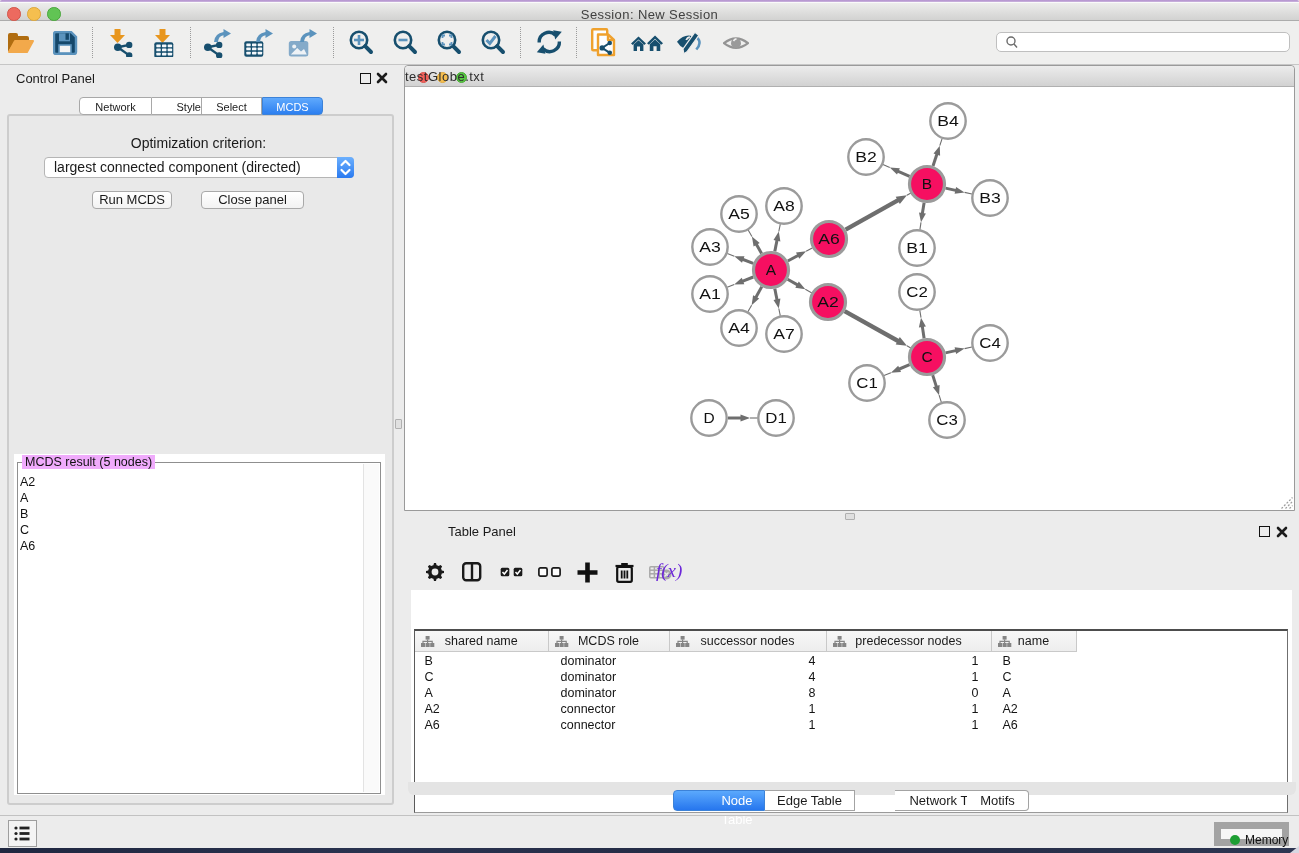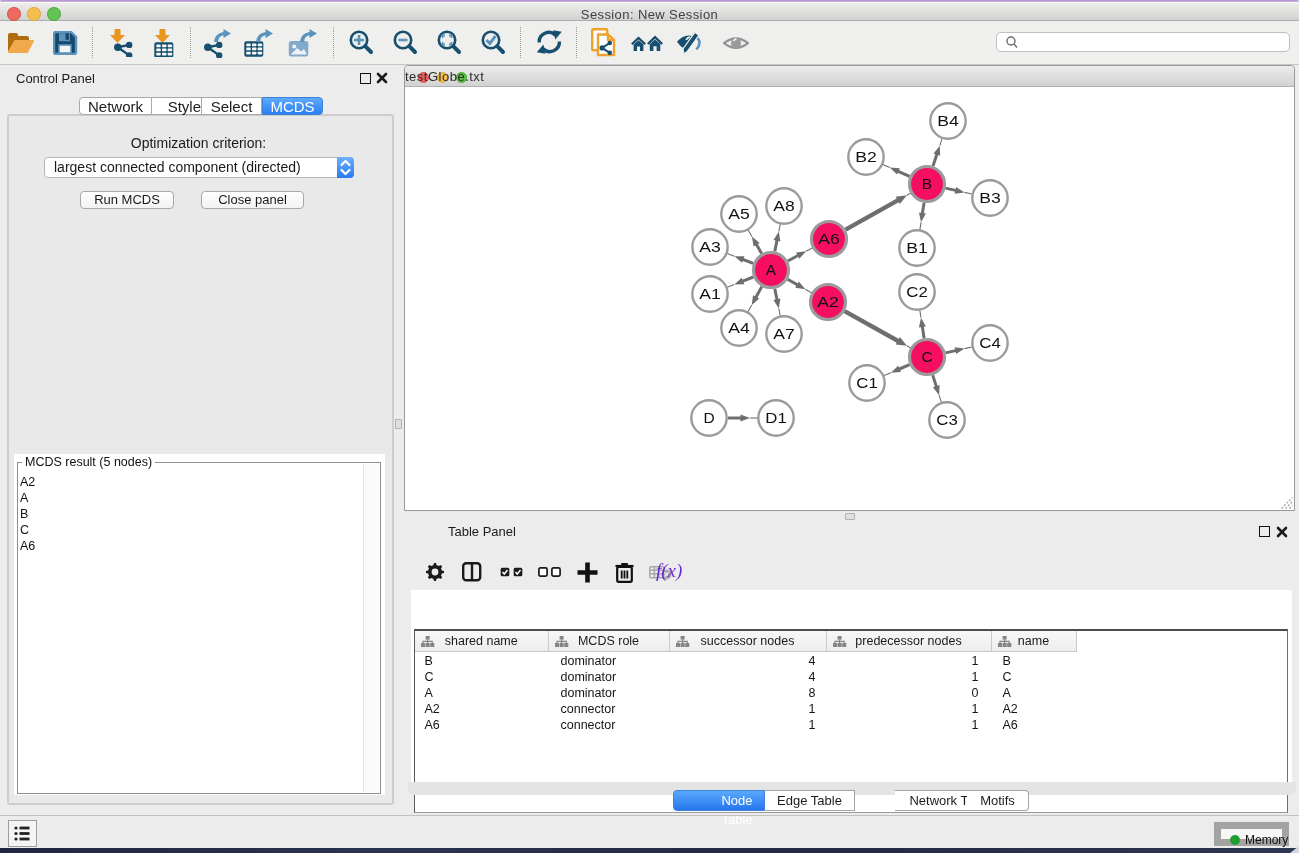--- a/index.html
+++ b/index.html
@@ -11,31 +11,31 @@
 .tl{position:absolute;top:4px;width:11.5px;height:11.5px;border-radius:50%;}
 #title{left:0;top:4px;width:1299px;text-align:center;font-size:13px;color:#404040;letter-spacing:0.4px;}
 
 #toolbar{left:0;top:21px;width:1299px;height:43px;background:#efefee;border-bottom:1px solid #c6c6c6;}
 .tsep{position:absolute;top:6px;height:31px;width:0;border-left:1px dotted #9b9b9b;}
 #search{position:absolute;left:996px;top:11px;width:292px;height:18px;background:#fff;border:1px solid #bfbfbf;border-radius:5px;}
 
 #cp-title{left:16px;top:71px;font-size:13px;color:#1b1b1b;}
 .winbtn-sq{width:9px;height:9px;border:1.6px solid #111;}
 #cp-box{left:7px;top:114px;width:383px;height:687px;background:#e9e9e9;border:2px solid #cdcdcd;border-radius:3px;}
-.tab{position:absolute;top:97px;height:18px;background:#fff;border:1px solid #a8a8a8;box-sizing:border-box;font-size:15px;color:#1b1b1b;text-align:center;line-height:18px;}
+.tab{position:absolute;top:97px;height:18px;background:#fff;border:1px solid #a8a8a8;box-sizing:border-box;font-size:11px;color:#1b1b1b;text-align:center;line-height:18px;}
 .tab.sel{background:linear-gradient(#5fa9fd,#2c7ff0);color:#fff;border-color:#3c82d8;}
 #optlabel{left:7px;top:135px;width:383px;text-align:center;font-size:14px;color:#1a1a1a;}
 #dropdown{left:44px;top:157px;width:310px;height:21px;background:#fff;border:1px solid #b5b5b5;border-radius:4px;box-sizing:border-box;font-size:14px;color:#1a1a1a;line-height:19px;padding-left:9px;}
 #spin{position:absolute;right:-1px;top:-1px;width:17px;height:21px;border-radius:0 4px 4px 0;background:linear-gradient(#6cb0fe,#2a7af0);}
 
 
 .pbtn{position:absolute;top:191px;height:18px;background:linear-gradient(#ffffff,#f2f2f2);border:1px solid #a9a9a9;border-radius:4px;box-sizing:border-box;font-size:13px;color:#1a1a1a;text-align:center;line-height:16px;}
 #mcds-box{left:14px;top:454px;width:371px;height:341px;background:#fff;}
 #mcds-border{left:17px;top:462px;width:364px;height:332px;border:1px solid #8f8f8f;border-right-width:1px;box-sizing:border-box;}
-#mcds-legend{left:22px;top:455px;background:#ffffff;padding:0 3px;font-size:12.5px;color:#111;}
+#mcds-legend{left:22px;top:455px;background:#f0abfc;padding:0 3px;font-size:12.5px;color:#111;}
 #mcds-list{left:20px;top:474px;font-size:12.5px;color:#111;line-height:16px;}
 #mcds-scroll{left:363px;top:464px;width:15px;height:328px;background:#fafafa;border-left:1px solid #e3e3e3;}
 
 .grip{background:#e0e0e0;border:1px solid #b0b0b0;border-radius:1px;}
 
 #netwin{left:404px;top:65px;width:891px;height:446px;background:#fff;border:1px solid #9a9a9a;border-radius:4px 4px 0 0;box-sizing:border-box;}
 #netbar{left:0;top:0;width:100%;height:20px;background:linear-gradient(#ececec,#d2d2d2);border-bottom:1px solid #b0b0b0;border-radius:4px 4px 0 0;}
 .ntl{position:absolute;top:6px;width:9px;height:9px;border-radius:50%;}
 #nettitle{left:0;top:3px;width:100%;text-align:left;font-size:13px;color:#2d2d2d;letter-spacing:0.5px;}
 
@@ -223,21 +223,21 @@
 <div class="tab" style="left:79px;width:73px;border-radius:4px 0 0 4px;">Network</div>
 <div class="tab" style="left:152px;width:50px;border-left:none;text-align:right;">Style</div>
 <div class="tab" style="left:202px;width:60px;border-left:none;">Select</div>
 <div class="tab sel" style="left:262px;width:61px;border-radius:0 4px 4px 0;">MCDS</div>
 <div class="abs" id="dropdown">largest connected component (directed)<div id="spin">
         <svg width="17" height="21" style="position:absolute;left:0;top:0">
           <path d="M4.5,8 L8.5,4 L12.5,8 M4.5,13 L8.5,17 L12.5,13" fill="none" stroke="#fff" stroke-width="2.2" stroke-linejoin="round" stroke-linecap="round"></path>
         </svg>
       </div></div>
 <div class="abs" id="optlabel">Optimization criterion:</div>
-<div class="pbtn" style="left:80px;width:94px;">Run MCDS</div>
+<div class="pbtn" style="left:92px;width:80px;">Run MCDS</div>
 <div class="pbtn" style="left:201px;width:103px;">Close panel</div>
 <div class="abs" id="mcds-box"></div>
 <div class="abs" id="mcds-border"></div>
 <div class="abs" id="mcds-legend">MCDS result (5 nodes)</div>
 <div class="abs" id="mcds-scroll"></div>
 <div class="abs" id="mcds-list">A2<br>A<br>B<br>C<br>A6</div>
 <div class="abs grip" style="left:395px;top:419px;width:5px;height:8px;"></div>
 <div class="abs grip" style="left:845px;top:513px;width:8px;height:5px;"></div>
 
 <div class="abs" id="netwin">

